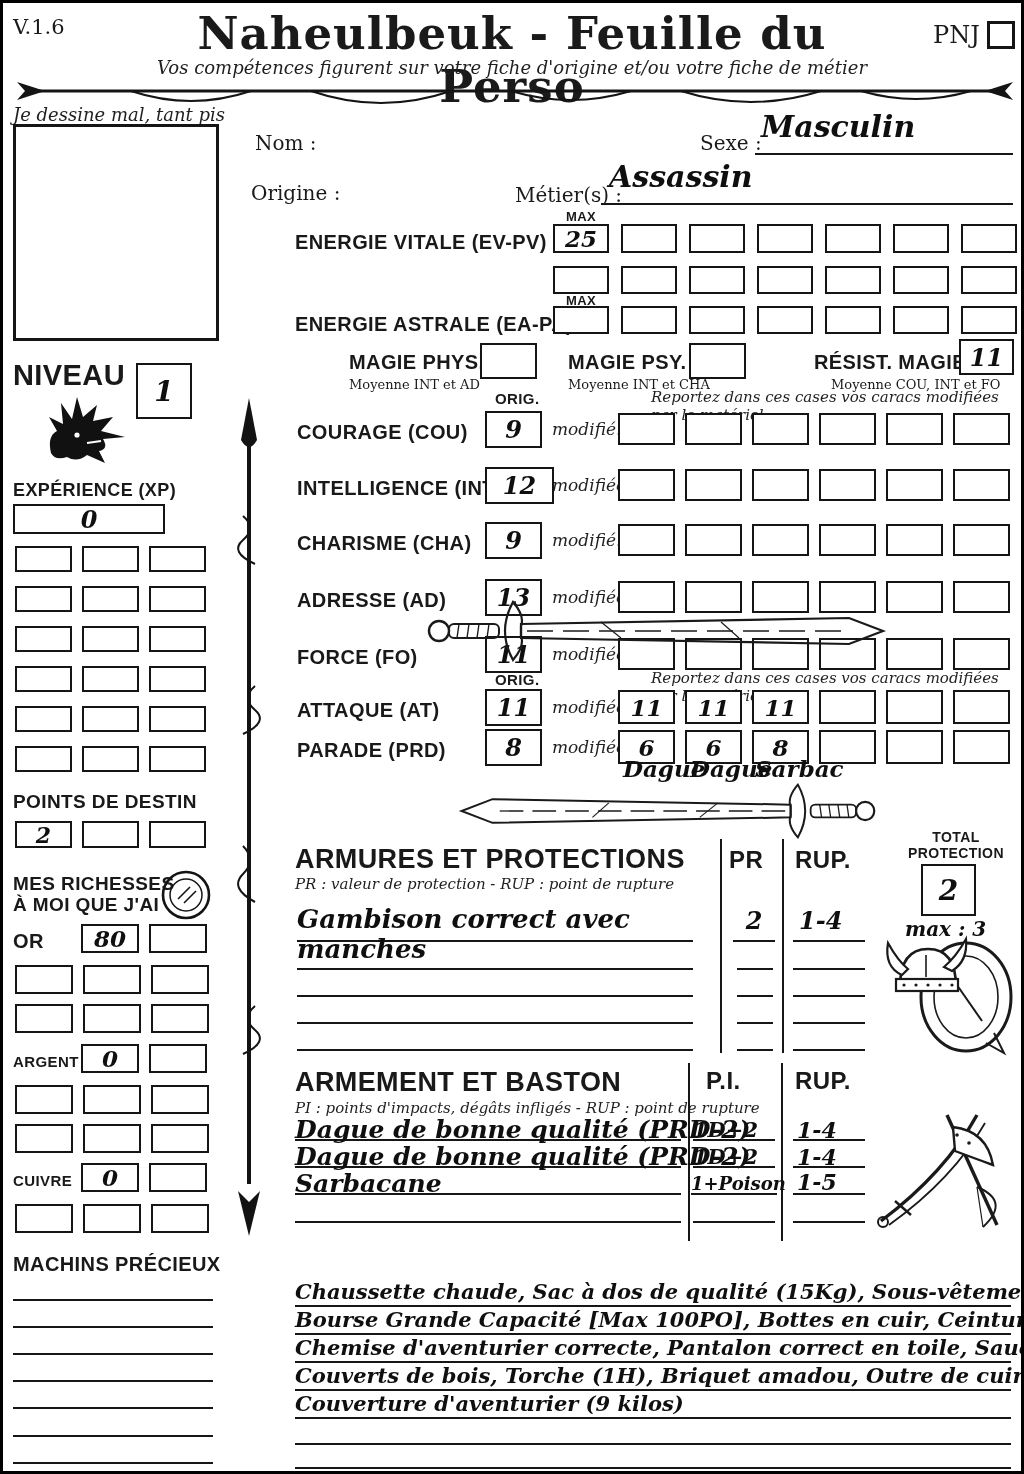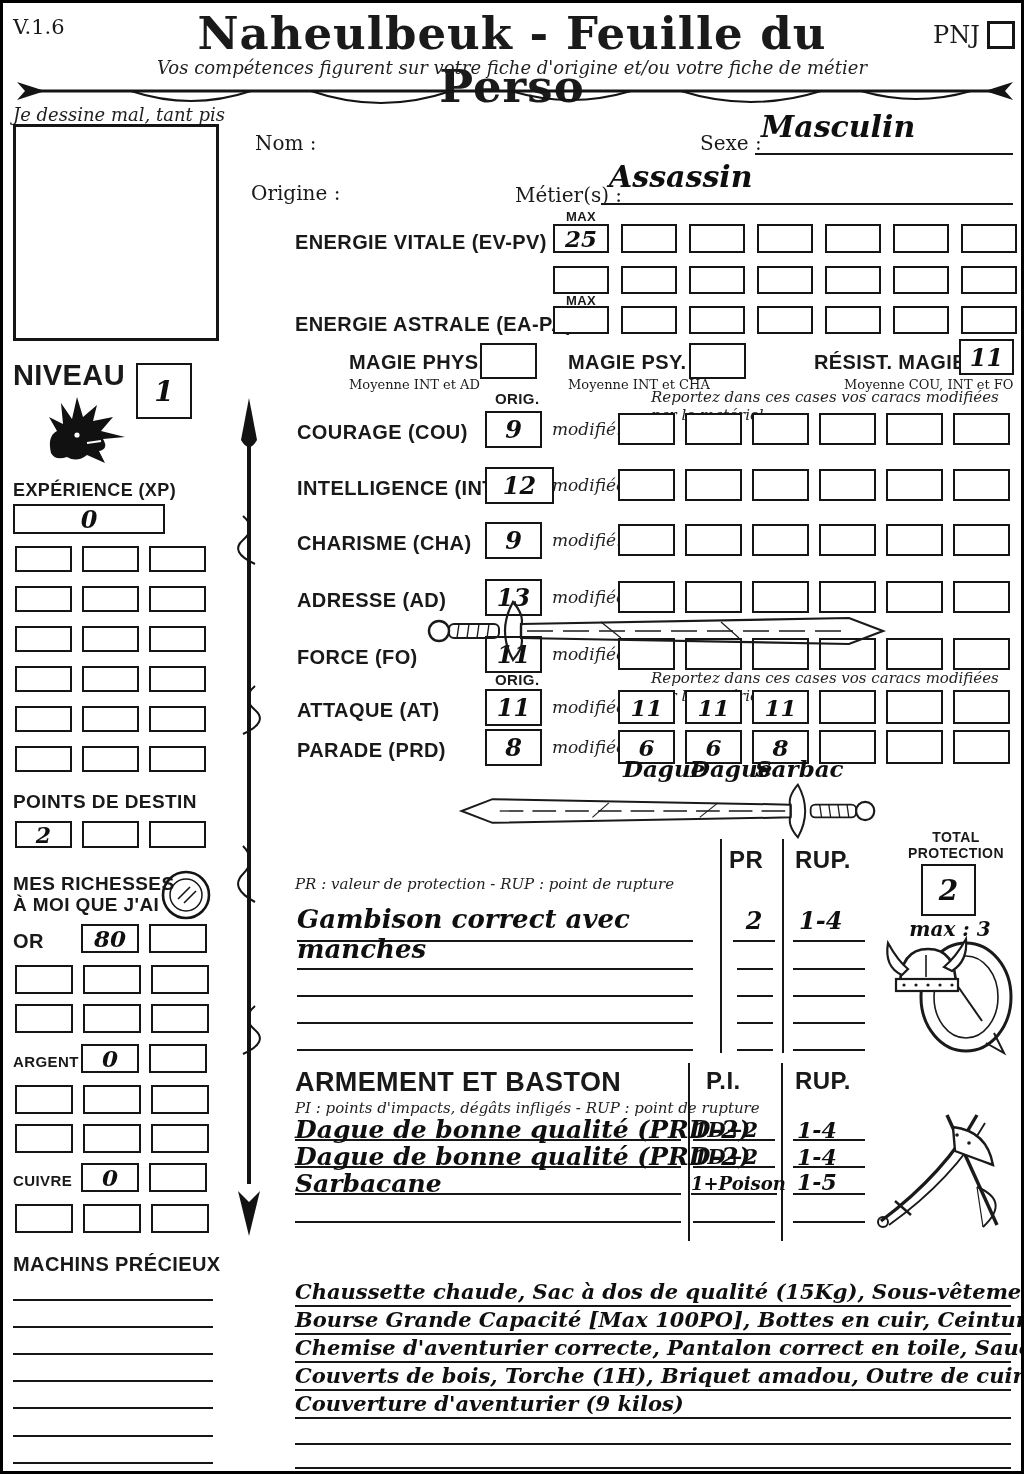--- a/index.html
+++ b/index.html
@@ -215,21 +215,21 @@
   <div class="abs display" style="left:346px;top:348px;font-size:20px;">MAGIE PHYS.</div>
   <div class="box" style="left:477px;top:340px;width:57px;height:36px;"></div>
   <div class="abs serif" style="left:346px;top:374px;font-size:13px;">Moyenne INT et AD</div>
 
   <div class="abs display" style="left:565px;top:348px;font-size:20px;">MAGIE PSY.</div>
   <div class="box" style="left:686px;top:340px;width:57px;height:36px;"></div>
   <div class="abs serif" style="left:565px;top:374px;font-size:13px;">Moyenne INT et CHA</div>
 
   <div class="abs display" style="left:811px;top:348px;font-size:20px;">RÉSIST. MAGIE</div>
   <div class="box hand" style="left:956px;top:336px;width:55px;height:36px;font-size:24px;">11</div>
-  <div class="abs serif" style="left:828px;top:374px;font-size:13px;margin-left:13px;">Moyenne COU, INT et FO</div>
+  <div class="abs serif" style="left:828px;top:374px;font-size:13px;">Moyenne COU, INT et FO</div>
 
   <div class="abs display" style="left:492px;top:387px;font-size:15px;">ORIG.</div>
   <div class="abs cal" style="left:648px;top:385px;font-size:15px;">Reportez dans ces cases vos caracs modifiées par le matériel</div>
 
   <div class="abs display" style="left:294px;top:418px;font-size:20px;">COURAGE (COU)</div>
   <div class="box hand" style="left:482px;top:408px;width:57px;height:37px;font-size:24px;">9</div>
   <div class="abs cal" style="left:549px;top:416px;font-size:17px;">modifié...</div>
   <div class="frow" style="left:615px;top:410px;gap:10px;">
     <div class="fb" style="width:57px;height:32px;"></div>
       <div class="fb" style="width:57px;height:32px;"></div>
@@ -343,32 +343,33 @@
       <line x1="58" y1="26" x2="56" y2="40" stroke="#1a1a1a" stroke-width="1.4"></line>
       <line x1="68" y1="26" x2="66" y2="40" stroke="#1a1a1a" stroke-width="1.4"></line>
       <path d="M92,4 Q76,33 92,62 Q104,48 100,38 L100,28 Q104,18 92,4 Z" fill="none" stroke="#1a1a1a" stroke-width="2.2"></path>
       <path d="M100,26 L428,20 L462,33 L428,46 L100,40 Z" fill="none" stroke="#1a1a1a" stroke-width="2.2"></path>
       <line x1="106" y1="33" x2="420" y2="33" stroke="#1a1a1a" stroke-width="1.4" stroke-dasharray="26 10"></line>
       <line x1="180" y1="24" x2="200" y2="40" stroke="#1a1a1a" stroke-width="1.2"></line>
       <line x1="300" y1="24" x2="318" y2="40" stroke="#1a1a1a" stroke-width="1.2"></line>
     </svg>
   </div>
 
+  <div class="abs display" style="left:292px;top:841px;font-size:27px;">ARMURES ET PROTECTIONS</div>
   <div class="abs cal" style="left:292px;top:872px;font-size:15px;">PR : valeur de protection - RUP : point de rupture</div>
   <div class="vline" style="left:717px;top:836px;height:214px;"></div>
   <div class="vline" style="left:779px;top:836px;height:214px;"></div>
   <div class="abs display" style="left:726px;top:843px;font-size:24px;">PR</div>
   <div class="abs display" style="left:792px;top:843px;font-size:24px;">RUP.</div>
 
   <div class="abs display" style="left:900px;top:826px;width:106px;text-align:center;font-size:14px;line-height:16px;">
     <div>TOTAL</div>
     <div>PROTECTION</div>
   </div>
   <div class="box hand" style="left:918px;top:861px;width:55px;height:52px;font-size:28px;">2</div>
-  <div class="abs hand" style="left:902px;top:914px;width:90px;text-align:center;font-size:20px;">max : 3</div>
+  <div class="abs hand" style="left:902px;top:914px;width:90px;text-align:left;font-size:20px;">max : 3</div>
 
   <div class="abs hand" style="left:294px;top:901px;width:396px;height:38px;border-bottom:2px solid #161616;font-size:26px;box-sizing:border-box;">Gambison correct avec manches</div>
   <div class="abs hand" style="left:730px;top:903px;width:42px;height:36px;border-bottom:2px solid #161616;font-size:24px;text-align:center;box-sizing:border-box;">2</div>
   <div class="abs hand" style="left:790px;top:903px;width:72px;height:36px;border-bottom:2px solid #161616;font-size:24px;padding-left:6px;box-sizing:border-box;">1-4</div>
 
   <div class="wline" style="left:294px;top:949px;width:396px;height:16px;"></div>
   <div class="wline" style="left:734px;top:949px;width:36px;height:16px;"></div>
   <div class="wline" style="left:790px;top:949px;width:72px;height:16px;"></div>
   <div class="wline" style="left:294px;top:976px;width:396px;height:16px;"></div>
   <div class="wline" style="left:734px;top:976px;width:36px;height:16px;"></div>

